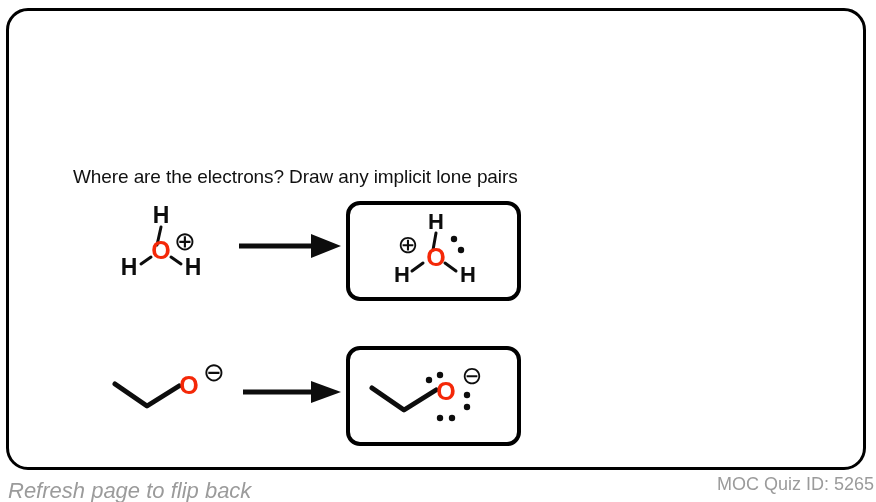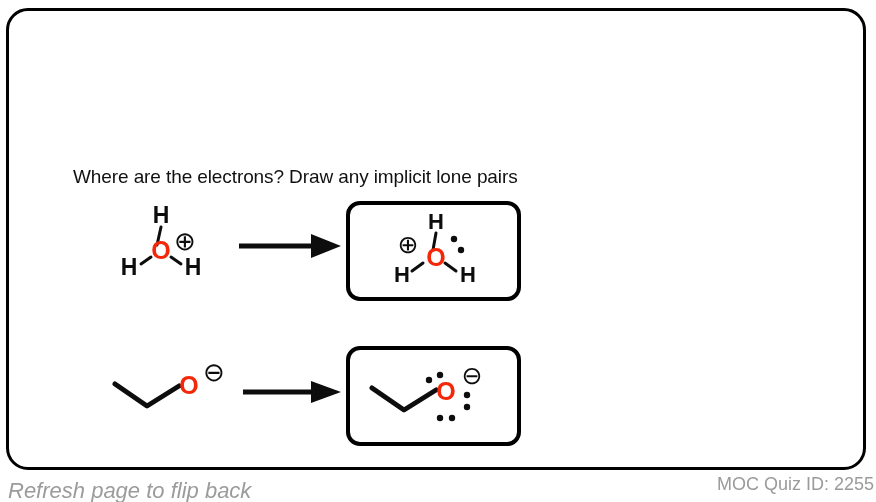--- a/index.html
+++ b/index.html
@@ -194,14 +194,14 @@
           <circle class="lpdot" cx="102" cy="68" r="3.2"></circle>
         </g>
       </svg>
     </div>
   </div>
 
 </div>
 
 <div id="footer">
   <div id="footer-left">Refresh page to flip back</div>
-  <div id="footer-right">MOC Quiz ID: 2255</div>
+  <div id="footer-right">MOC Quiz ID: 5265</div>
 </div>
 
 </body></html>

